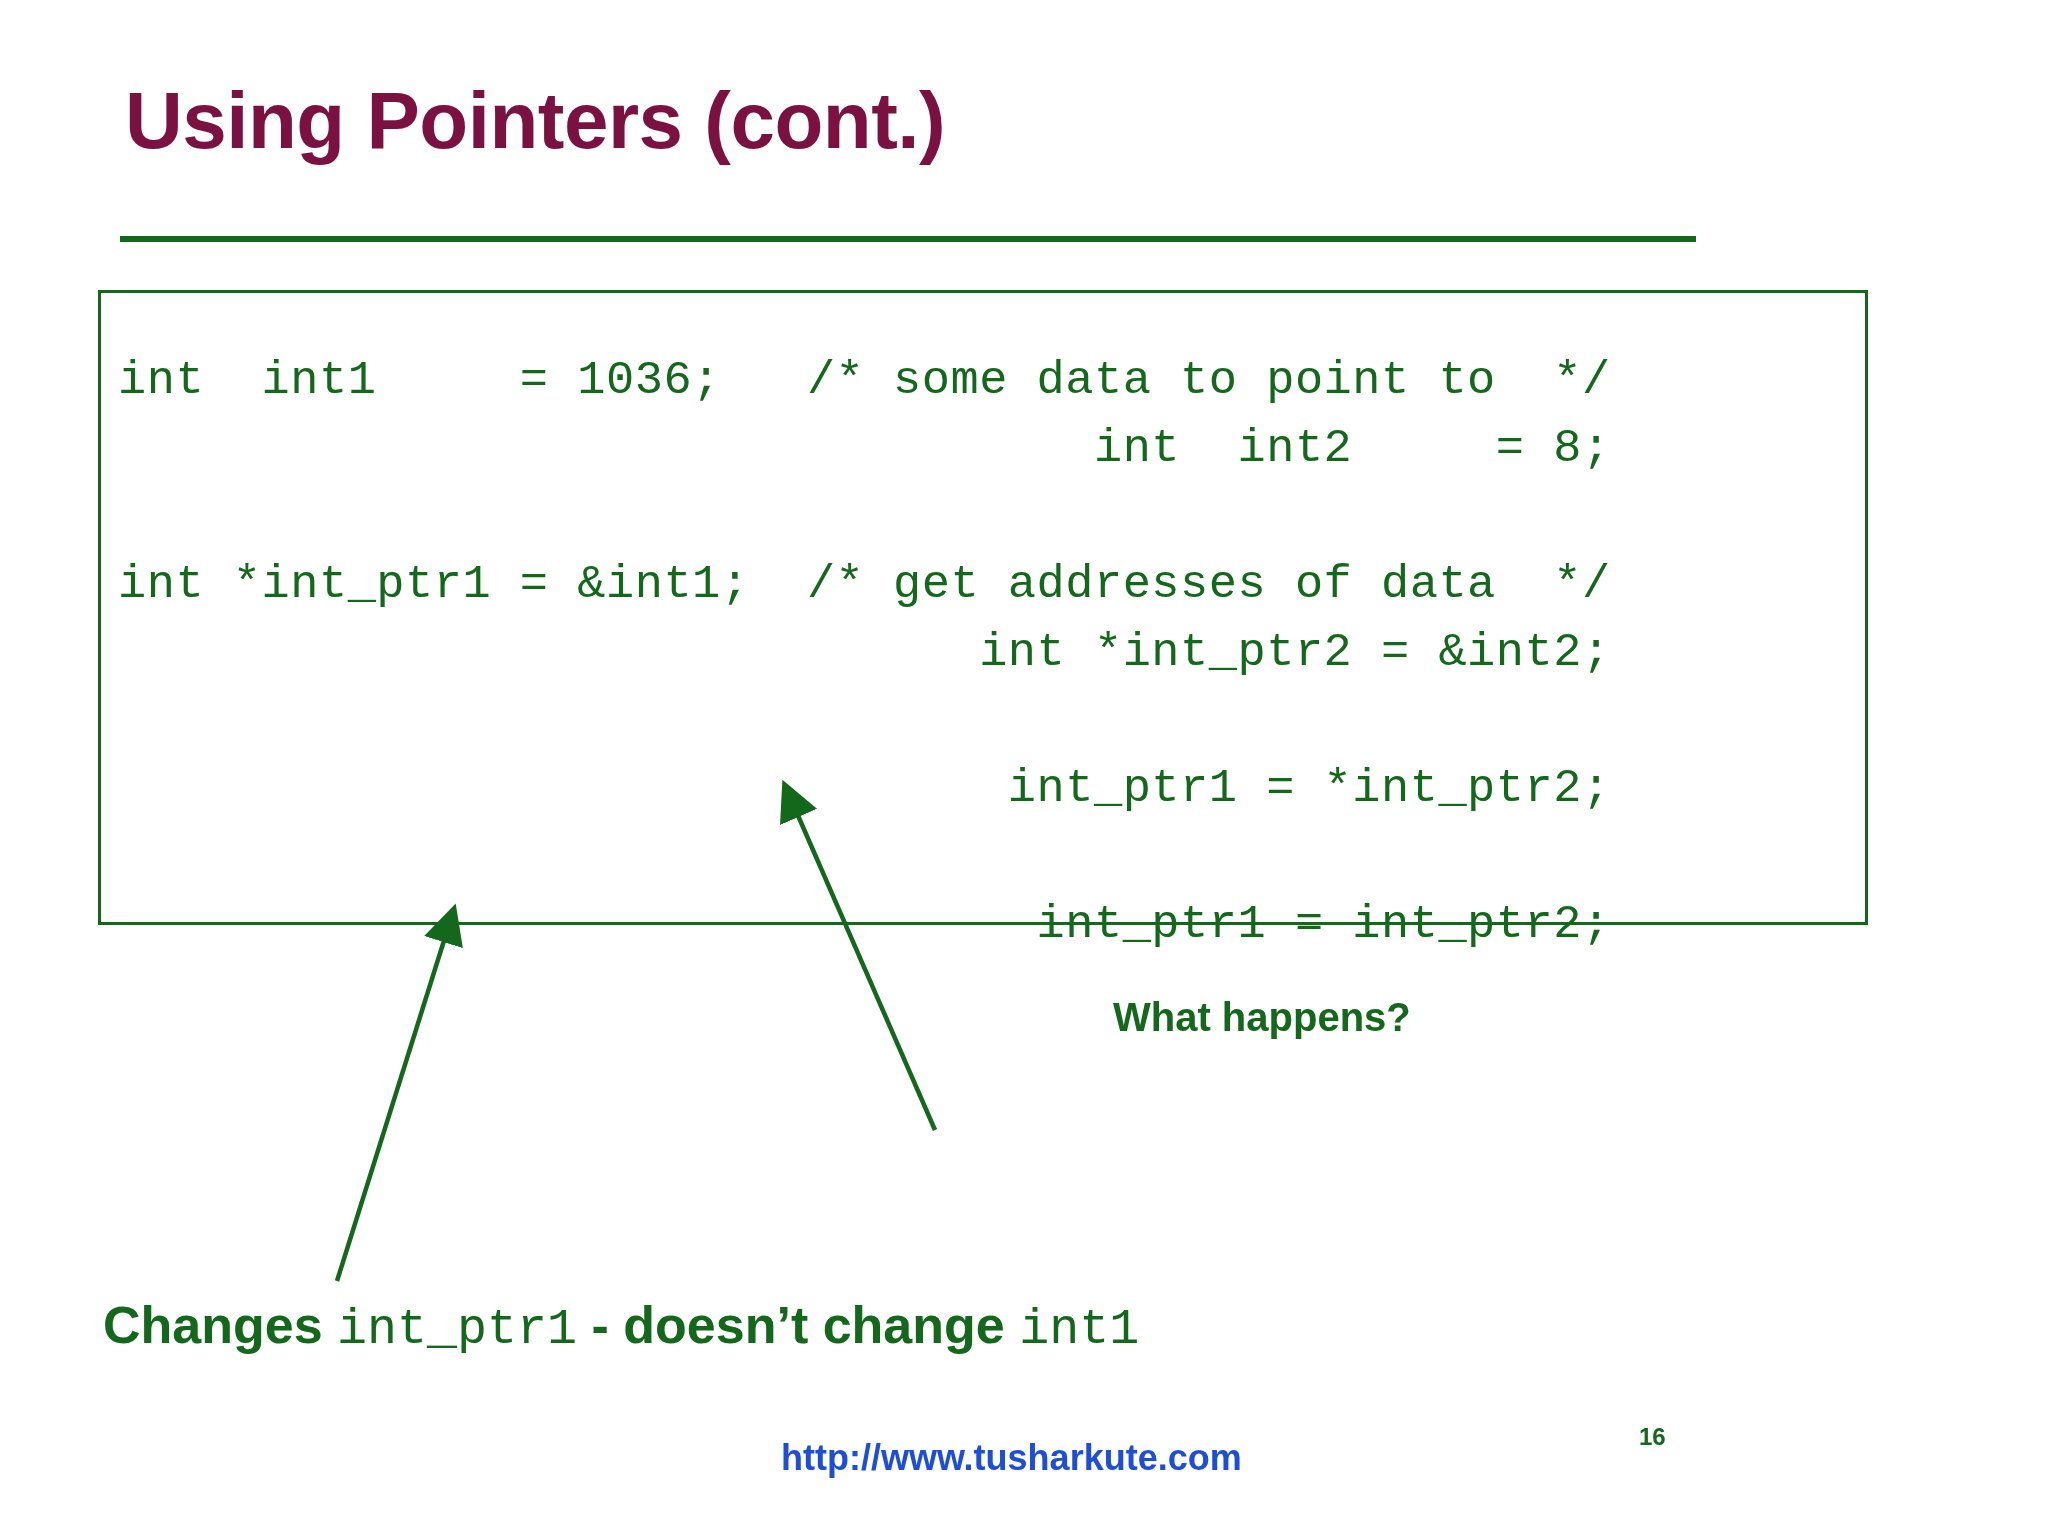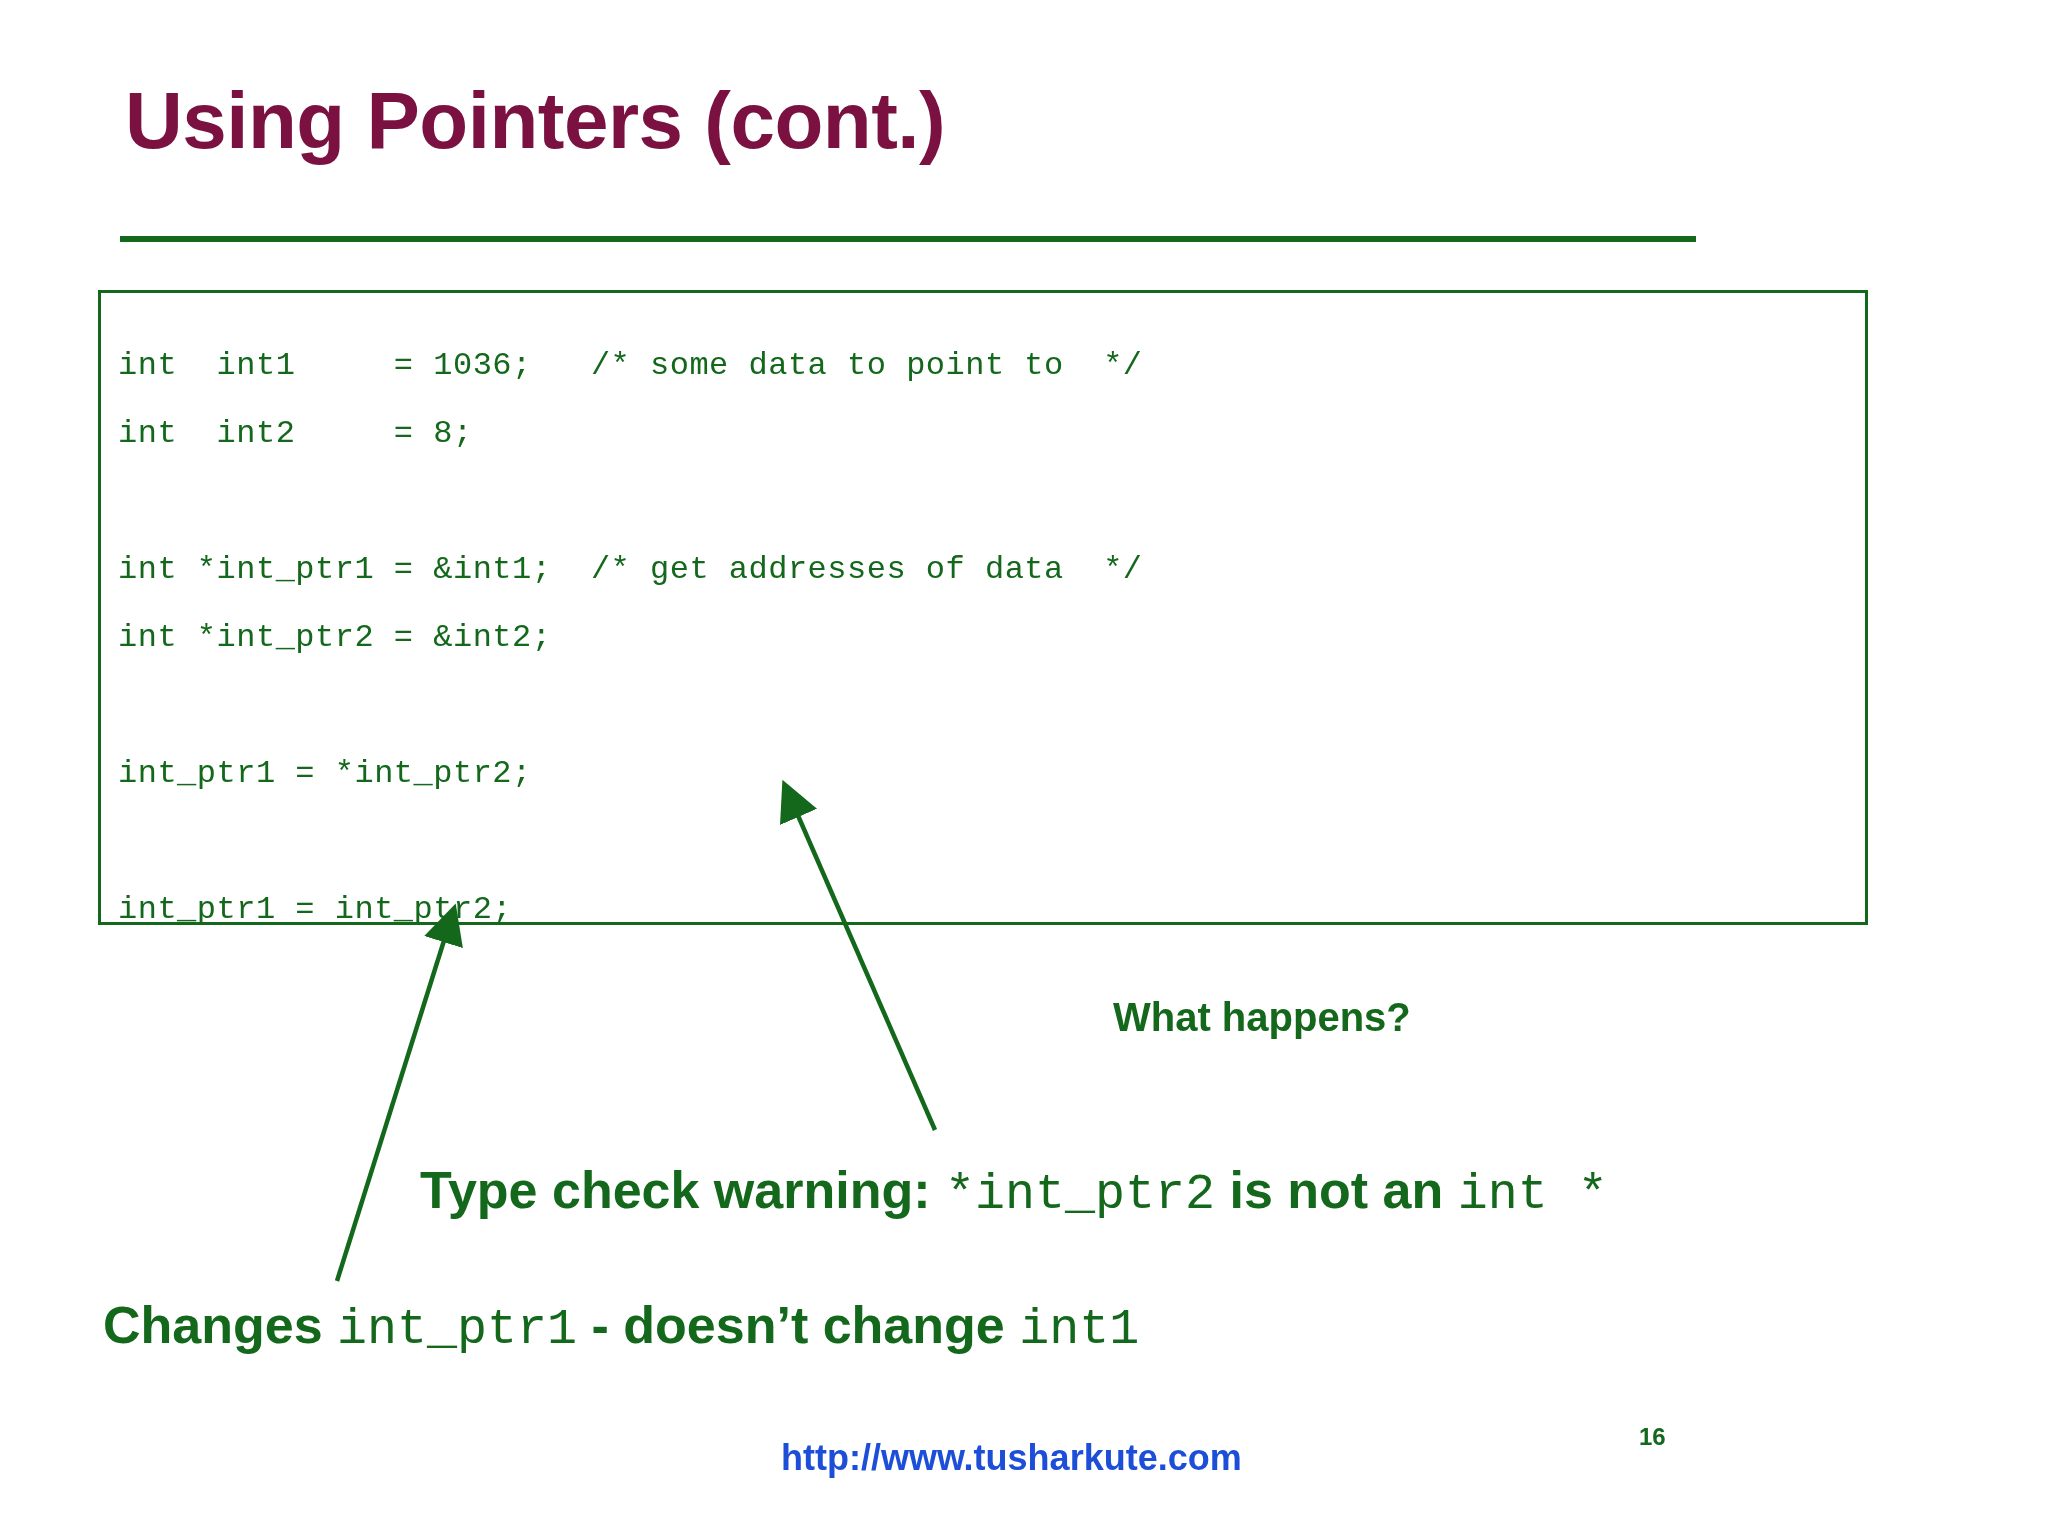--- a/index.html
+++ b/index.html
@@ -58,24 +58,25 @@
     background: transparent;
     box-sizing: border-box;
   }
 
   #code-text {
     position: absolute;
     left: 118px;
     top: 300px;
     color: #14681C;
     font-family: "Liberation Mono", "DejaVu Sans Mono", monospace;
-    font-size: 32px;
+    font-size: 47px;
     line-height: 68px;
     white-space: pre;
     letter-spacing: 0.5px;
+    text-align: right;
   }
 
   
   #arrow-layer {
     position: absolute;
     left: 0; top: 0;
     width: 2048px;
     height: 1536px;
     pointer-events: none;
   }
@@ -165,21 +166,20 @@
       <marker id="ah" markerWidth="9" markerHeight="9" refX="7" refY="4.5" orient="auto" markerUnits="strokeWidth">
         <path d="M0,0 L9,4.5 L0,9 z" fill="#14681C"></path>
       </marker>
     </defs>
     <line x1="935" y1="1130" x2="786" y2="788" stroke="#14681C" stroke-width="4.5" marker-end="url(#ah)"></line>
     <line x1="337" y1="1281" x2="453" y2="912" stroke="#14681C" stroke-width="4.5" marker-end="url(#ah)"></line>
   </svg>
 
   <div class="callout" id="callout-what">What happens?</div>
 
-  <div class="callout" id="callout-typecheck"><span>Type check warning:</span><span>&nbsp;</span><span class="mono">*int_ptr2</span><span>&nbsp;</span><span>is not an</span><span>&nbsp;</span><span class="mono">int *</span></div>
 
   <div class="callout" id="callout-changes"><span>Changes</span><span>&nbsp;</span><span class="mono">int_ptr1</span><span>&nbsp;</span><span>- doesn’t change</span><span>&nbsp;</span><span class="mono">int1</span></div>
 
   <div id="footer-url">http://www.tusharkute.com</div>
 
   <div id="footer-pagenum">16</div>
 
 </div>
 
 </body></html>

